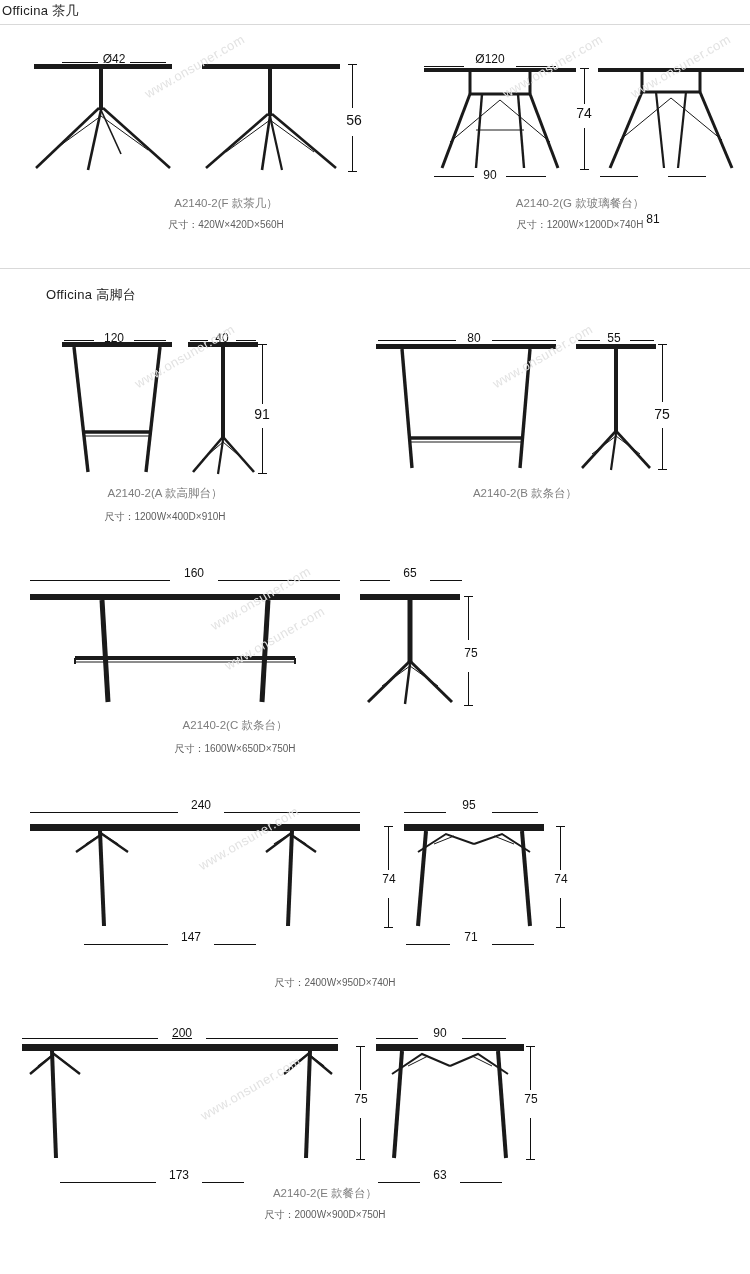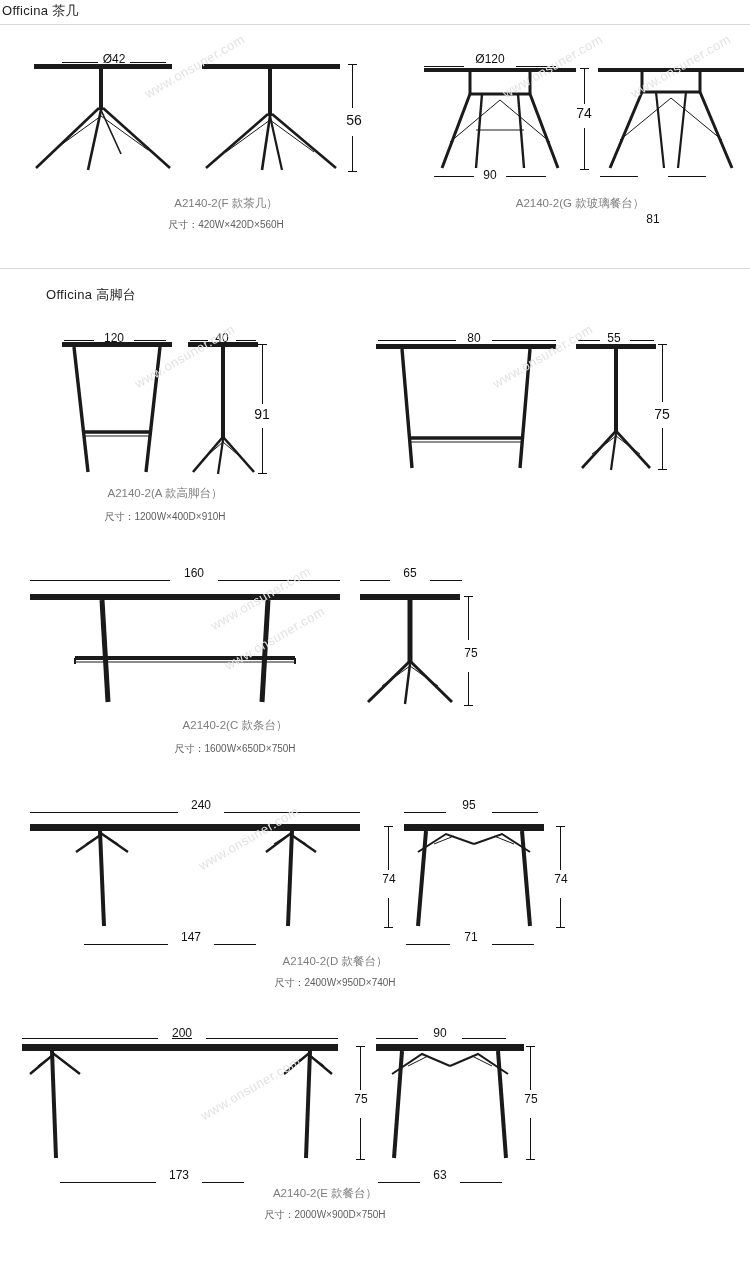--- a/index.html
+++ b/index.html
@@ -162,20 +162,21 @@
 
   <div class="rule-h" style="left:434px; top:176px; width:40px;"></div>
   <div class="rule-h" style="left:506px; top:176px; width:40px;"></div>
   <div class="dim-label" style="left:468px; top:168px; width:44px;">90</div>
 
   <div class="rule-h" style="left:600px; top:176px; width:38px;"></div>
   <div class="rule-h" style="left:668px; top:176px; width:38px;"></div>
   <div class="dim-label" style="left:632px; top:168px; width:42px;margin-top:44px;">81</div>
 
   <div class="caption model" style="left:450px; top:196px; width:260px;">A2140-2(G 款玻璃餐台）</div>
+  <div class="caption dims" style="left:450px; top:218px; width:260px;">尺寸：1200W×1200D×740H</div>
 
   <div class="hr" style="top:268px;"></div>
 
   <div class="section-title" style="left:2px; top:286px;margin-left:44px;">Officina 高脚台</div>
 
   <div class="fig" style="left:62px; top:340px;">
     <svg width="110" height="140" viewBox="0 0 110 140">
       <rect x="0" y="2" width="110" height="5" fill="#1a1a1a"></rect>
       <path d="M12 7 L26 132" stroke="#1a1a1a" stroke-width="3.4" fill="none"></path>
       <path d="M98 7 L84 132" stroke="#1a1a1a" stroke-width="3.4" fill="none"></path>
@@ -240,20 +241,21 @@
   <div class="rule-h" style="left:578px; top:340px; width:22px;"></div>
   <div class="rule-h" style="left:630px; top:340px; width:24px;"></div>
   <div class="dim-label" style="left:598px; top:331px; width:32px;">55</div>
 
   <div class="rule-v" style="left:662px; top:344px; height:58px;"></div>
   <div class="rule-v" style="left:662px; top:428px; height:42px;"></div>
   <div class="tick-h" style="left:658px; top:344px;"></div>
   <div class="tick-h" style="left:658px; top:469px;"></div>
   <div class="dim-label med" style="left:648px; top:406px; width:28px;">75</div>
 
+  <div class="caption model" style="left:390px; top:486px; width:270px;">A2140-2(B 款条台）</div>
 
   <div class="fig" style="left:30px; top:592px;">
     <svg width="310" height="118" viewBox="0 0 310 118">
       <rect x="0" y="2" width="310" height="6" fill="#1a1a1a"></rect>
       <path d="M72 8 L78 110" stroke="#1a1a1a" stroke-width="5" fill="none"></path>
       <path d="M238 8 L232 110" stroke="#1a1a1a" stroke-width="5" fill="none"></path>
       <path d="M45 66 L265 66" stroke="#1a1a1a" stroke-width="4" fill="none"></path>
       <path d="M45 70 L265 70" stroke="#1a1a1a" stroke-width="1" fill="none"></path>
       <path d="M45 66 L45 72 M265 66 L265 72" stroke="#1a1a1a" stroke-width="2" fill="none"></path>
     </svg>
@@ -332,21 +334,20 @@
   <div class="dim-label big" style="left:546px; top:872px; width:30px;">74</div>
 
   <div class="rule-h" style="left:84px; top:944px; width:84px;"></div>
   <div class="rule-h" style="left:214px; top:944px; width:42px;"></div>
   <div class="dim-label big" style="left:168px; top:930px; width:46px;">147</div>
 
   <div class="rule-h" style="left:406px; top:944px; width:44px;"></div>
   <div class="rule-h" style="left:492px; top:944px; width:42px;"></div>
   <div class="dim-label big" style="left:450px; top:930px; width:42px;">71</div>
 
-  <div class="caption model" style="left:200px; top:954px; width:270px;">A2140-2(D 款餐台）</div>
   <div class="caption dims" style="left:200px; top:976px; width:270px;">尺寸：2400W×950D×740H</div>
 
   <div class="fig" style="left:22px; top:1042px;">
     <svg width="316" height="122" viewBox="0 0 316 122">
       <rect x="0" y="2" width="316" height="7" fill="#1a1a1a"></rect>
       <path d="M30 9 L34 116" stroke="#1a1a1a" stroke-width="4" fill="none"></path>
       <path d="M288 9 L284 116" stroke="#1a1a1a" stroke-width="4" fill="none"></path>
       <path d="M8 32 L32 12 L58 32" stroke="#1a1a1a" stroke-width="2.4" fill="none"></path>
       <path d="M262 32 L286 12 L310 32" stroke="#1a1a1a" stroke-width="2.4" fill="none"></path>
       <path d="M16 24 L32 12 L48 24" stroke="#1a1a1a" stroke-width="1.2" fill="none"></path>

